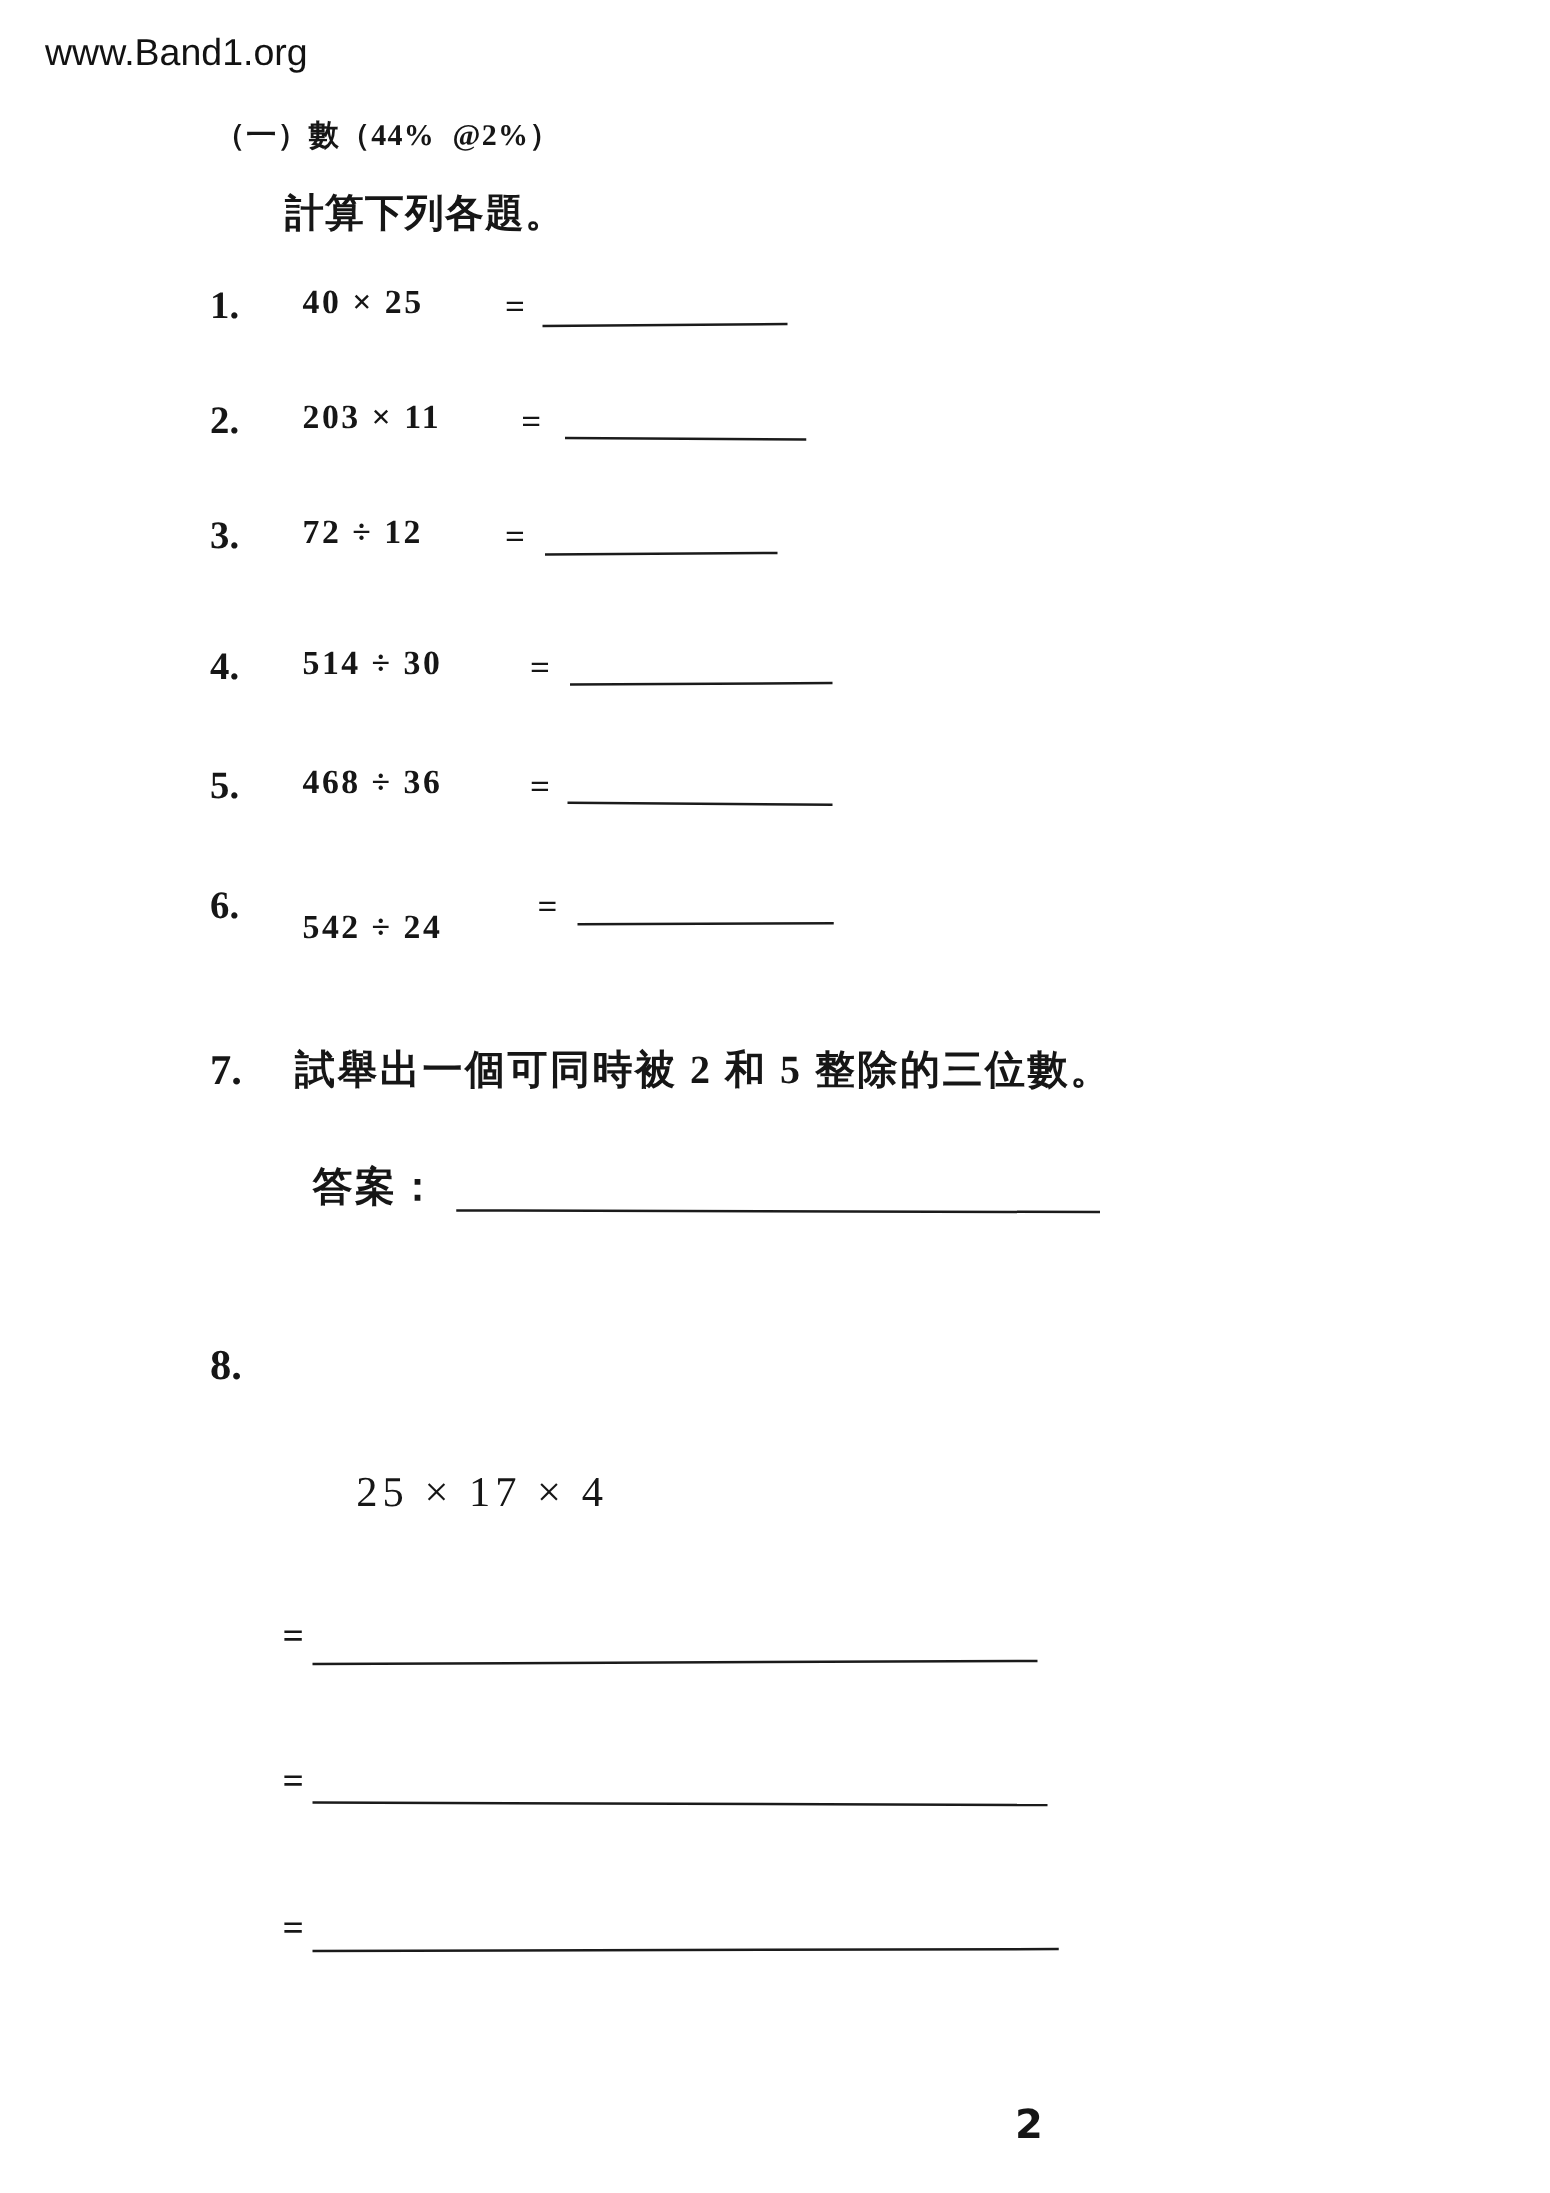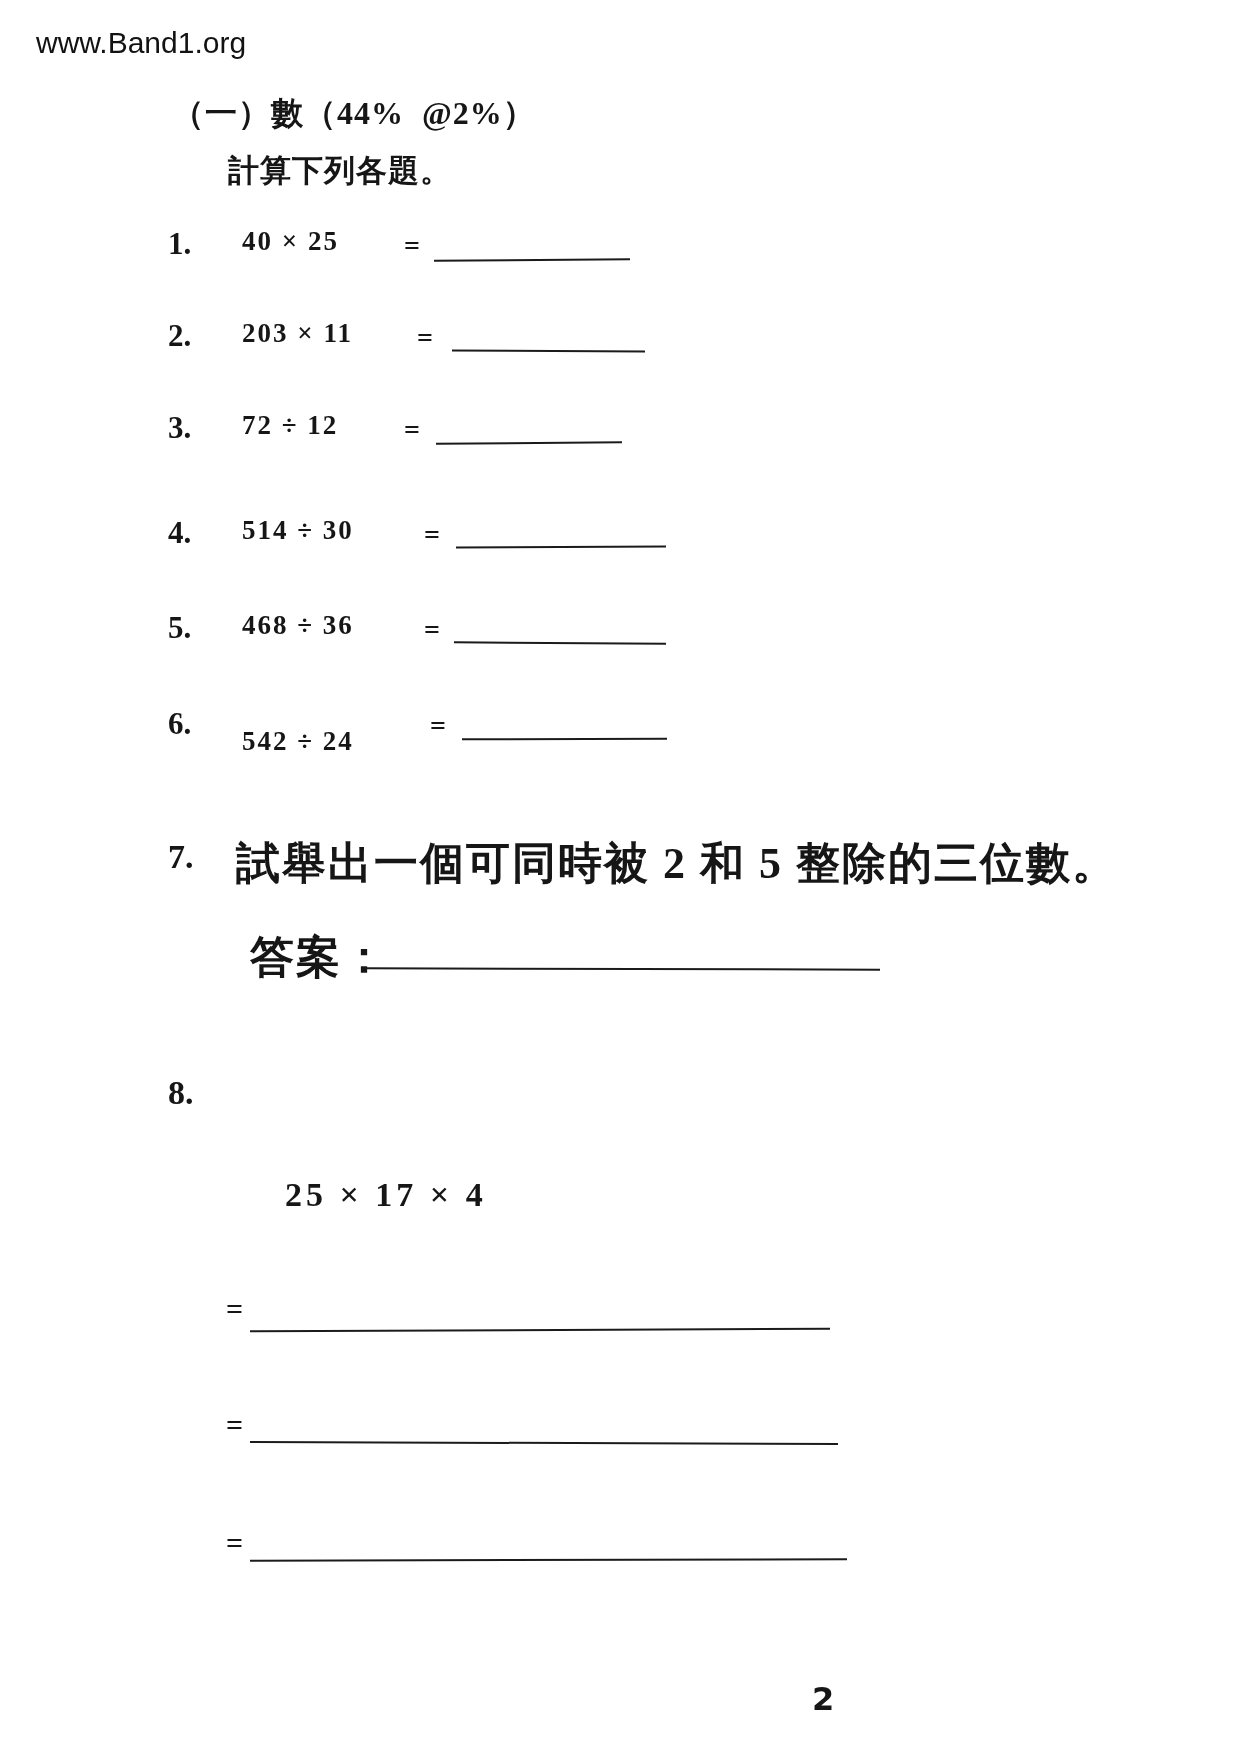--- a/index.html
+++ b/index.html
@@ -20,21 +20,21 @@
   .pre { white-space: pre; }
 
   .watermark {
     left: 36px; top: 26px;
     font-family: "Liberation Sans", "DejaVu Sans", sans-serif;
     font-size: 30px;
     color: #121212;
   }
   .heading {
     left: 172px; top: 92px;
-    font-size: 32px;
+    font-size: 24px;
     font-weight: 600;
     letter-spacing: 1px;
   }
   .instruction {
     left: 228px; top: 150px;
     font-size: 31px;
     font-weight: 600;
     letter-spacing: 1px;
   }
 
@@ -53,33 +53,33 @@
   .qeq {
     font-size: 28px;
     font-weight: 700;
   }
   .blank {
     height: 0;
     border-top: 2.5px solid #1b1b1b;
   }
 
   .cjk-big {
-    font-size: 44px;
+    font-size: 32px;
     font-weight: 600;
     letter-spacing: 2px;
     white-space: pre;
   }
   .num-big {
     font-size: 34px;
     font-weight: 600;
   }
   .expr8 {
     left: 285px; top: 1176px;
     font-size: 34px;
-    font-weight: 700;
+    font-weight: 400;
     letter-spacing: 4px;
     white-space: pre;
     text-align: right;
   }
   .eq8 {
     left: 226px;
     font-size: 30px;
     font-weight: 700;
   }
   .pagenum {

